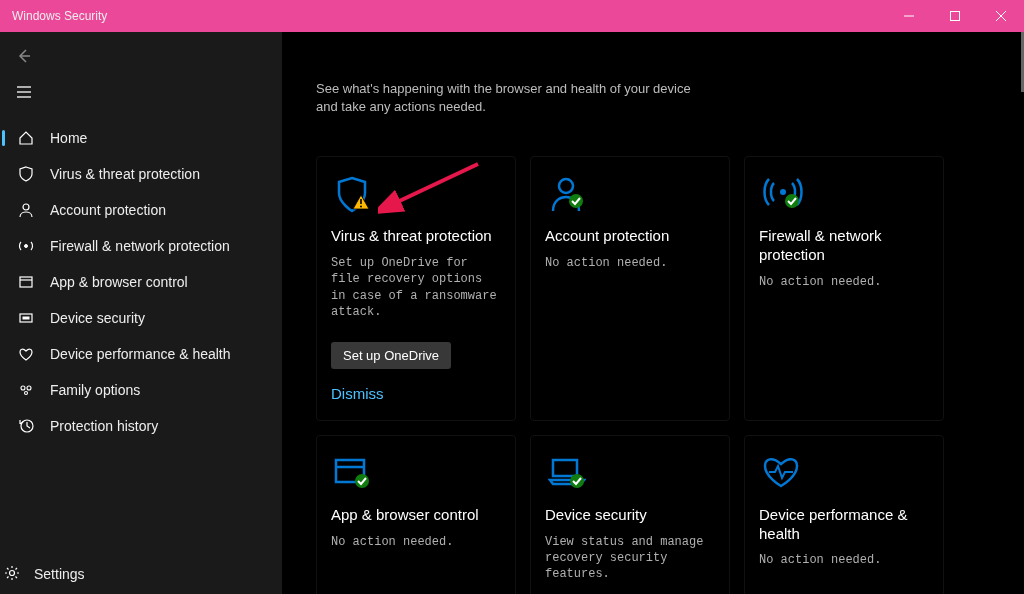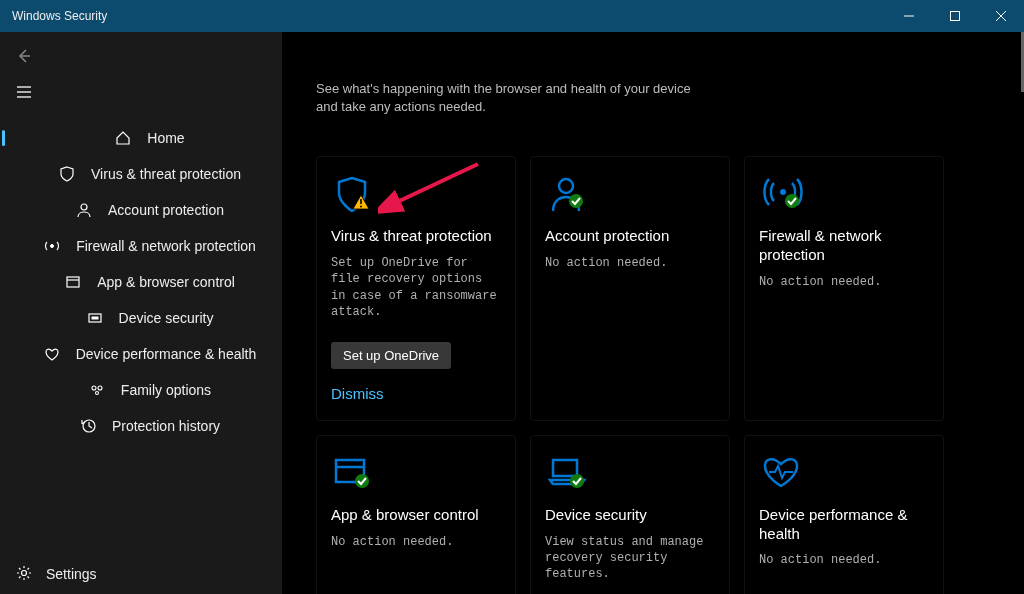--- a/index.html
+++ b/index.html
@@ -1,33 +1,33 @@
 <!DOCTYPE html>
 <html><head>
 <meta charset="utf-8">
 <style>
   * { box-sizing: border-box; margin: 0; padding: 0; }
   html, body { width: 1024px; height: 594px; overflow: hidden; font-family: "Segoe UI", Arial, sans-serif; background: #000; color: #fff; }
-  .titlebar { height: 32px; display: flex; align-items: center; background: #0c4a6e; }
+  .titlebar { height: 32px; display: flex; align-items: center; background: #ec4899; }
   .titlebar .title { margin-left: 12px; font-size: 12px; color: #eee; }
   .winbtns { margin-left: auto; display: flex; }
   .winbtn { width: 46px; height: 32px; display: flex; align-items: center; justify-content: center; color: #fff; }
   .winbtn svg { width: 10px; height: 10px; }
   .body { display: flex; height: calc(594px - 32px); }
   .sidebar { width: 282px; background: #1a1a1a; display: flex; flex-direction: column; padding-top: 6px; }
   .backrow, .hamrow { height: 36px; display:flex; align-items:center; padding-left:16px; color:#ccc; }
   .backrow svg, .hamrow svg { width:16px; height:16px; }
   .nav { margin-top: 10px; }
-  .nav-item { display: flex; align-items: center; height: 36px; padding-left: 16px; font-size: 14px; color: #eee; position: relative; justify-content: center; }
+  .nav-item { display: flex; align-items: center; height: 36px; padding-left: 16px; font-size: 14px; color: #eee; position: relative; }
   .nav-item .icon { width: 20px; display:flex; align-items:center; justify-content:center; color:#fff; }
   .nav-item .icon svg { width:16px; height:16px; stroke:#fff; }
   .nav-item .label { margin-left: 14px; }
   .nav-item.selected::before { content:""; position:absolute; left:2px; top:10px; width:3px; height:16px; background:#4cc2ff; border-radius:2px; }
   .sidebar .spacer { flex:1; }
-  .settings-item { display:flex; align-items:center; height:40px; padding-left:16px; font-size:14px; color:#eee; }
+  .settings-item { display:flex; align-items:center; height:40px; padding-left:4px; font-size:14px; color:#eee; }
   .settings-item .icon svg { width:16px; height:16px; stroke:#fff; }
   .main { flex:1; background:#000; position:relative; overflow-y:auto; }
   .main-inner { padding: 48px 20px 20px 34px; }
   .page-title { font-size: 26px; font-weight: 400; margin-bottom: 10px; }
   .page-sub { font-size: 13px; color: #bdbdbd; max-width: 380px; line-height: 1.4; }
   .cards { margin-top: 40px; display:grid; grid-template-columns: repeat(3, 200px); gap: 14px; }
   .card { background:#000; border:1px solid #111; border-radius:4px; padding: 16px 14px 18px 14px; display:flex; flex-direction:column; }
   .card .ciconwrap { height: 50px; display:flex; align-items:flex-start; }
   .card .ctitle { font-size: 15px; font-weight:400; color:#fff; margin-top:4px; line-height:1.25; }
   .card .cdesc { font-size: 12px; color: #b0b0b0; margin-top: 9px; line-height:1.35;font-family:Liberation Mono, monospace; }

